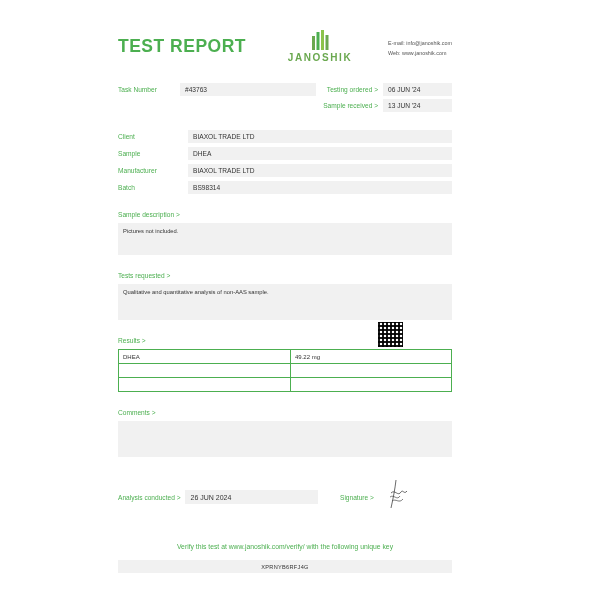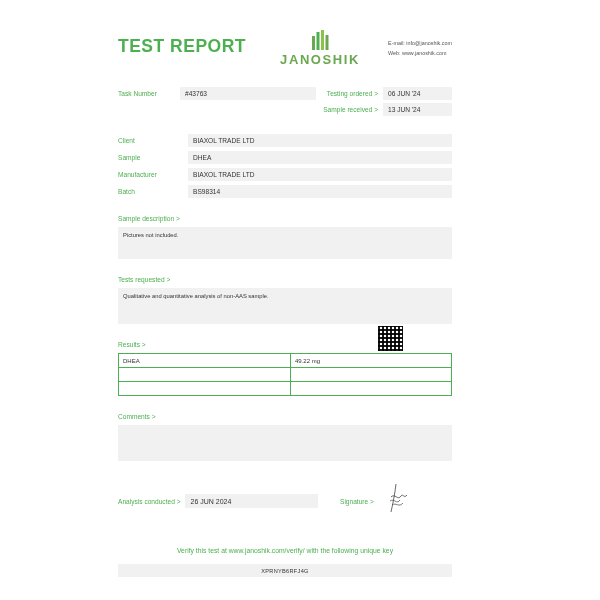--- a/index.html
+++ b/index.html
@@ -49,21 +49,21 @@
     margin-top: 0px;
     margin-left: 6px;
   }
   .brand-mark {
     width: 34px;
     height: 20px;
     margin: 0 auto 2px auto;
     display: block;
   }
   .brand-name {
-    font-size: 13px;
+    font-size: 10px;
     letter-spacing: 1.6px;
     color: #6aa84f;
     font-weight: bold;
   }
   .contact {
     text-align: left;
     font-size: 5.4px;
     line-height: 1.9;
     color: #555555;
     margin-top: 8px;

